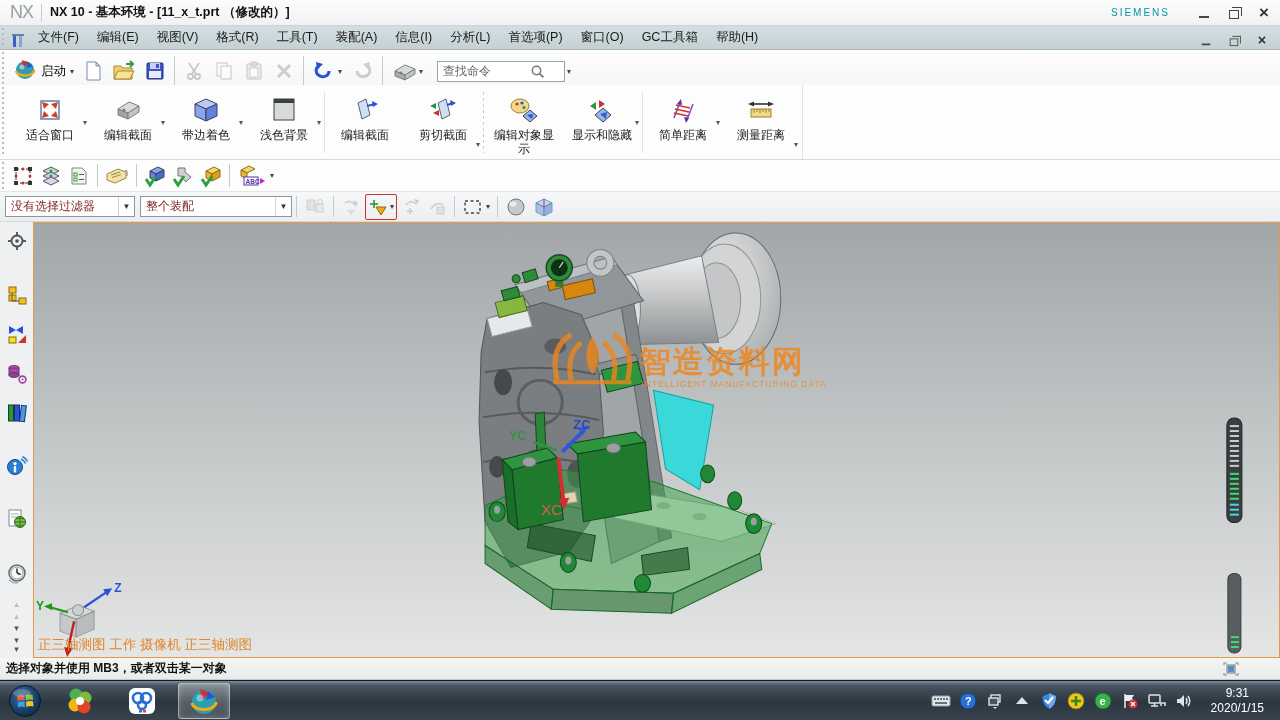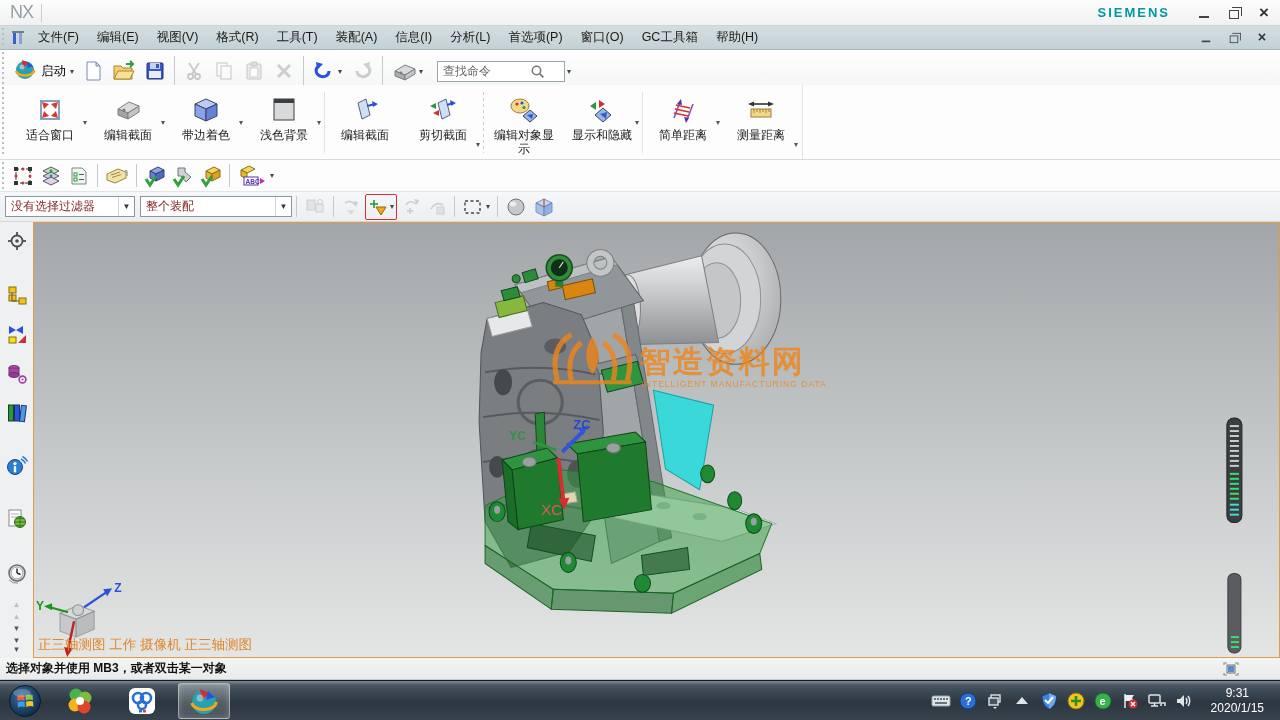--- a/index.html
+++ b/index.html
@@ -6,29 +6,29 @@
   html,body{width:1280px;height:720px;overflow:hidden;font-family:"Liberation Sans","DejaVu Sans",sans-serif}
   .screen{position:relative;width:1280px;height:720px;background:#fff}
   .grip{width:5px;align-self:stretch;margin:2px 3px 2px 1px;background:repeating-linear-gradient(180deg,#b9bdbf 0 2px,transparent 2px 5px);background-size:2px 100%;background-repeat:repeat-y;background-position:1px 0}
   .vsep{width:1px;height:72%;background:#c6cacc;margin:0 4px;align-self:center}
   .caret{font-size:8px;color:#444;margin-left:2px}
   
   .titlebar{position:absolute;left:0;top:0;width:1280px;height:26px;background:linear-gradient(#fdfdfd,#f0f1f2);display:flex;align-items:center;border-bottom:1px solid #cfd3d5}
   .nxlogo{font-size:18px;font-weight:normal;color:#97a0a5;letter-spacing:-1px;padding:0 8px 0 10px}
   .tbsep{width:1px;height:18px;background:#c9cdd0;margin-right:8px}
   .tbtitle{font-size:12.5px;color:#111;font-weight:600}
-  .brand{margin-left:auto;font-size:13px;font-weight:bold;color:#0097a0;letter-spacing:2px}
+  .brand{margin-left:auto;font-size:10px;font-weight:normal;color:#0097a0;letter-spacing:2px}
   .wbtns{display:flex;margin:0 8px 0 26px;gap:14px}
   .wb{width:16px;height:16px;display:flex;align-items:flex-end;justify-content:center;color:#444;cursor:pointer}
   .wb .minbar{width:10px;height:0;border-bottom:2px solid #444;margin-bottom:3px}
   .wb .maxbox{width:10px;height:9px;border:1.5px solid #444;margin-bottom:2px;position:relative}
   .wb .maxbox::before{content:"";position:absolute;left:2px;top:-4px;width:9px;height:8px;border:1.5px solid #444;border-left:none;border-bottom:none}
   .wb.close{font-size:17px;font-weight:bold;align-items:center;color:#333}
   
-  .menubar{position:absolute;left:0;top:26px;width:1280px;height:24px;background:linear-gradient(#d3dee0,#c4d1d4);display:flex;align-items:center;border-bottom:1px solid #aab6ba}
+  .menubar{position:absolute;left:0;top:26px;width:1280px;height:24px;background:linear-gradient(#d3dee0,#c4d1d4);display:flex;align-items:flex-end;border-bottom:1px solid #aab6ba}
   .mitem{font-size:12.5px;color:#1a1a1a;padding:3px 9px;cursor:default}
   .docbtns{margin-left:auto;display:flex;gap:12px;padding-right:10px}
   .docbtns .wb{transform:scale(.85)}
   .appico{margin:0 4px 0 2px;display:flex}
   
   .quickbar{position:absolute;left:0;top:50px;width:1280px;height:43px;background:linear-gradient(#fefefe,#f4f5f6);display:flex;align-items:center;border-bottom:1px solid #e2e4e5}
   .qbtn{display:flex;align-items:center;padding:3px 4px;border-radius:2px;cursor:pointer}
   .qbtn.dis{opacity:.45;filter:grayscale(1)}
   .qlabel{font-size:12.5px;margin:0 2px 0 4px}
   .searchwrap{position:relative;margin-left:10px;display:flex;align-items:center}
@@ -76,20 +76,21 @@
   .clock{color:#fff;font-size:12px;text-align:center;line-height:15px;padding:0 10px;cursor:default}
 </style>
 </head>
 <body>
 
 <div class="screen">
 
   <div class="titlebar">
     <span class="nxlogo">NX</span>
     <span class="tbsep"></span>
+    <span class="tbtitle">NX 10 - 基本环境 - [11_x_t.prt （修改的）]</span>
     <span class="brand">SIEMENS</span>
     <span class="wbtns">
       <span class="wb">
           <span class="minbar"></span>
         </span>
       <span class="wb">
           <span class="maxbox"></span>
         </span>
       <span class="wb close">×</span>
     </span>

